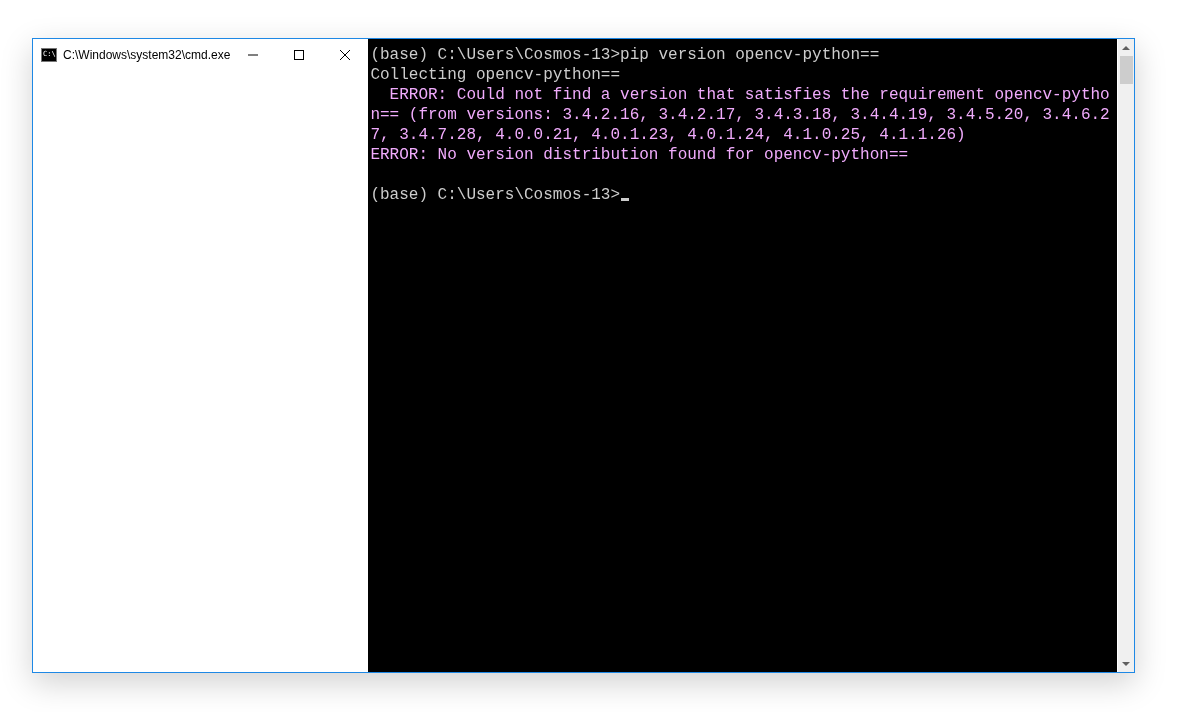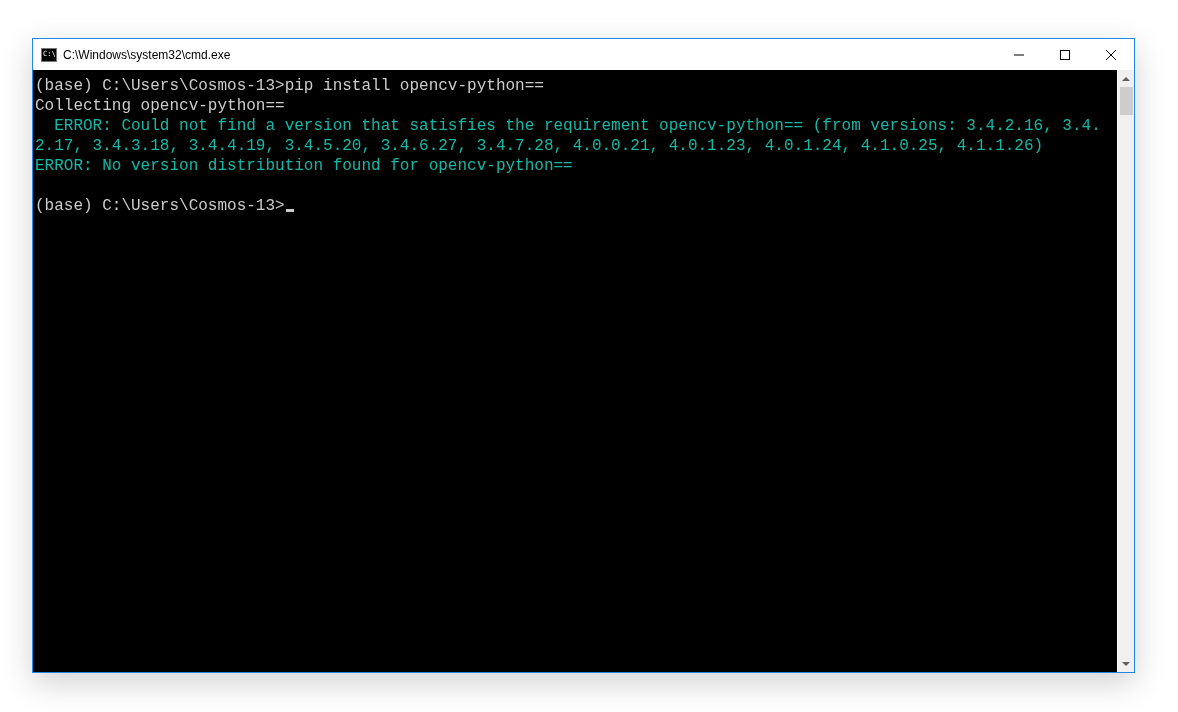--- a/index.html
+++ b/index.html
@@ -13,21 +13,21 @@
     .window {
       position: absolute;
       left: 32px;
       top: 38px;
       width: 1103px;
       height: 635px;
       background: #fff;
       border: 1px solid #1e88e5;
       box-shadow: 0 10px 30px rgba(0,0,0,0.18);
       display: flex;
-      flex-direction: column;
+      flex-direction: row;
     }
     .titlebar {
       height: 31px;
       background: #fff;
       display: flex;
       align-items: center;
       padding-left: 8px;
       color: #000;
       font-size: 12px;
       user-select: none;
@@ -51,21 +51,21 @@
       background: #000;
       color: #cccccc;
       font-family: Consolas, "Courier New", monospace;
       font-size: 16px;
       line-height: 20px;
       padding: 6px 0 0 2px;
       white-space: pre-wrap;
       word-break: break-all;
       overflow: hidden;
     }
-    .terminal .err { color: #14b8a6; margin-top: 7px; }
+    .terminal .err { color: #f0abfc; margin-top: 7px; }
     .terminal .cursor {
       display: inline-block;
       width: 8px; height: 3px;
       background: #ccc;
       vertical-align: -2px;
       margin-left: 1px;
     }
     .scrollbar {
       width: 17px;
       background: #f0f0f0;
@@ -112,21 +112,21 @@
         </div>
       <div class="win-btn close">
           <svg width="10" height="10">
             <line x1="0" y1="0" x2="10" y2="10" stroke="currentColor" stroke-width="1"></line>
             <line x1="10" y1="0" x2="0" y2="10" stroke="currentColor" stroke-width="1"></line>
           </svg>
         </div>
     </div>
   </div>
   <div class="content-row">
-    <div class="terminal"><span>(base) C:\Users\Cosmos-13&gt;</span><span>pip install opencv-python==</span>
+    <div class="terminal"><span>(base) C:\Users\Cosmos-13&gt;</span><span>pip version opencv-python==</span>
 <span>Collecting opencv-python==</span>
 <span class="err">  ERROR: Could not find a version that satisfies the requirement opencv-python== (from versions: 3.4.2.16, 3.4.2.17, 3.4.3.18, 3.4.4.19, 3.4.5.20, 3.4.6.27, 3.4.7.28, 4.0.0.21, 4.0.1.23, 4.0.1.24, 4.1.0.25, 4.1.1.26)</span>
 <span class="err">ERROR: No version distribution found for opencv-python==</span>
 
 <span>(base) C:\Users\Cosmos-13&gt;</span><span class="cursor"></span>
 </div>
     <div class="scrollbar">
       <div class="sb-arrow up">
           <svg width="8" height="4">
             <polygon points="4,0 8,4 0,4" fill="#606060"></polygon>

